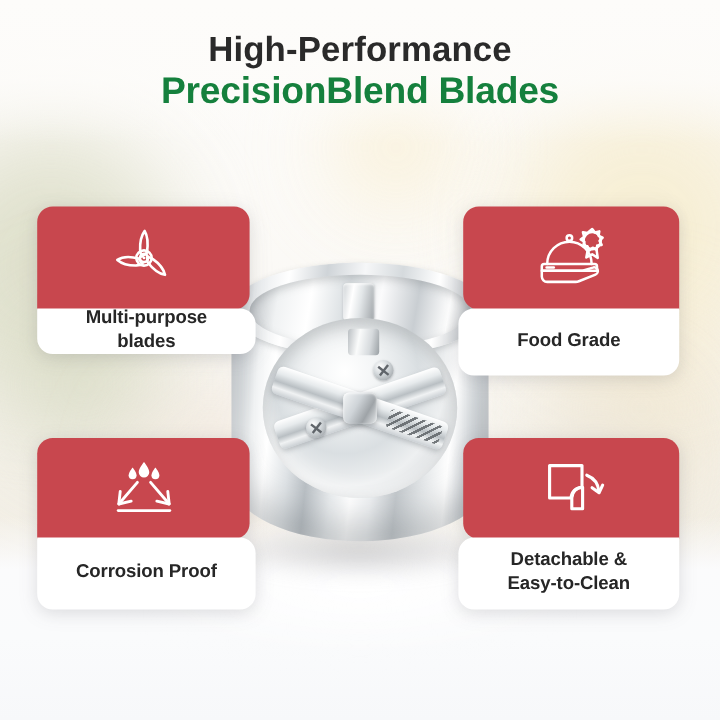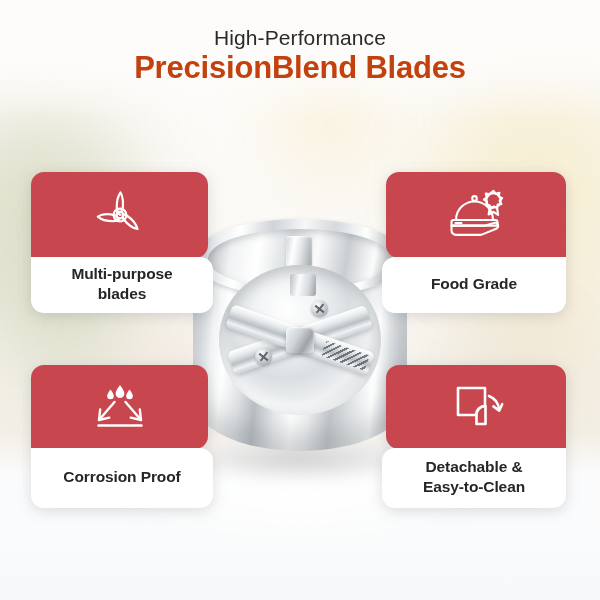--- a/index.html
+++ b/index.html
@@ -63,27 +63,27 @@
   }
 
   
   .heading {
     position:absolute; left:0; right:0; top:26px;
     text-align:center;
     z-index:6;
   }
   .heading .line1 {
     display:block;
-    font-size:21px; font-weight:400; letter-spacing:.1px;
+    font-size:29px; font-weight:700; letter-spacing:.1px;
     color:#2a2a2a; line-height:1.12;
   }
   .heading .line2 {
     display:block;
     font-size:31px; font-weight:bold; letter-spacing:-.2px;
-    color:#c2410c; line-height:1.18;
+    color:#15803d; line-height:1.18;
   }
 
   
   .product {
     position:absolute;
     left:181px; top:205px;
     width:238px; height:262px;
     z-index:3;
   }
   .prod-shadow {
@@ -200,21 +200,21 @@
   }
   .card .label-pane span {
     font-size:15.5px; font-weight:bold; color:#262626;
     line-height:1.24; letter-spacing:-.1px;
     white-space:pre-line;
   }
 
   
   #card-tl { left:31px;  top:172px; width:182px; }
   #card-tl .icon-pane  { width:177px; height:86px; }
-  #card-tl .label-pane { width:182px; height:56px; margin-top:-1px; border-radius:0 13px 13px 13px; }
+  #card-tl .label-pane { width:182px; height:38px; margin-top:-1px; border-radius:0 13px 13px 13px; }
 
   #card-tr { left:382px; top:172px; width:184px; }
   #card-tr .icon-pane  { width:180px; height:86px; margin-left:4px; }
   #card-tr .label-pane { width:184px; height:56px; margin-top:-1px; border-radius:13px 0 13px 13px;justify-content:center; }
 
   #card-bl { left:31px;  top:365px; width:182px; }
   #card-bl .icon-pane  { width:177px; height:84px; }
   #card-bl .label-pane { width:182px; height:60px; margin-top:-1px; border-radius:0 13px 13px 13px; }
 
   #card-br { left:382px; top:365px; width:184px; }

